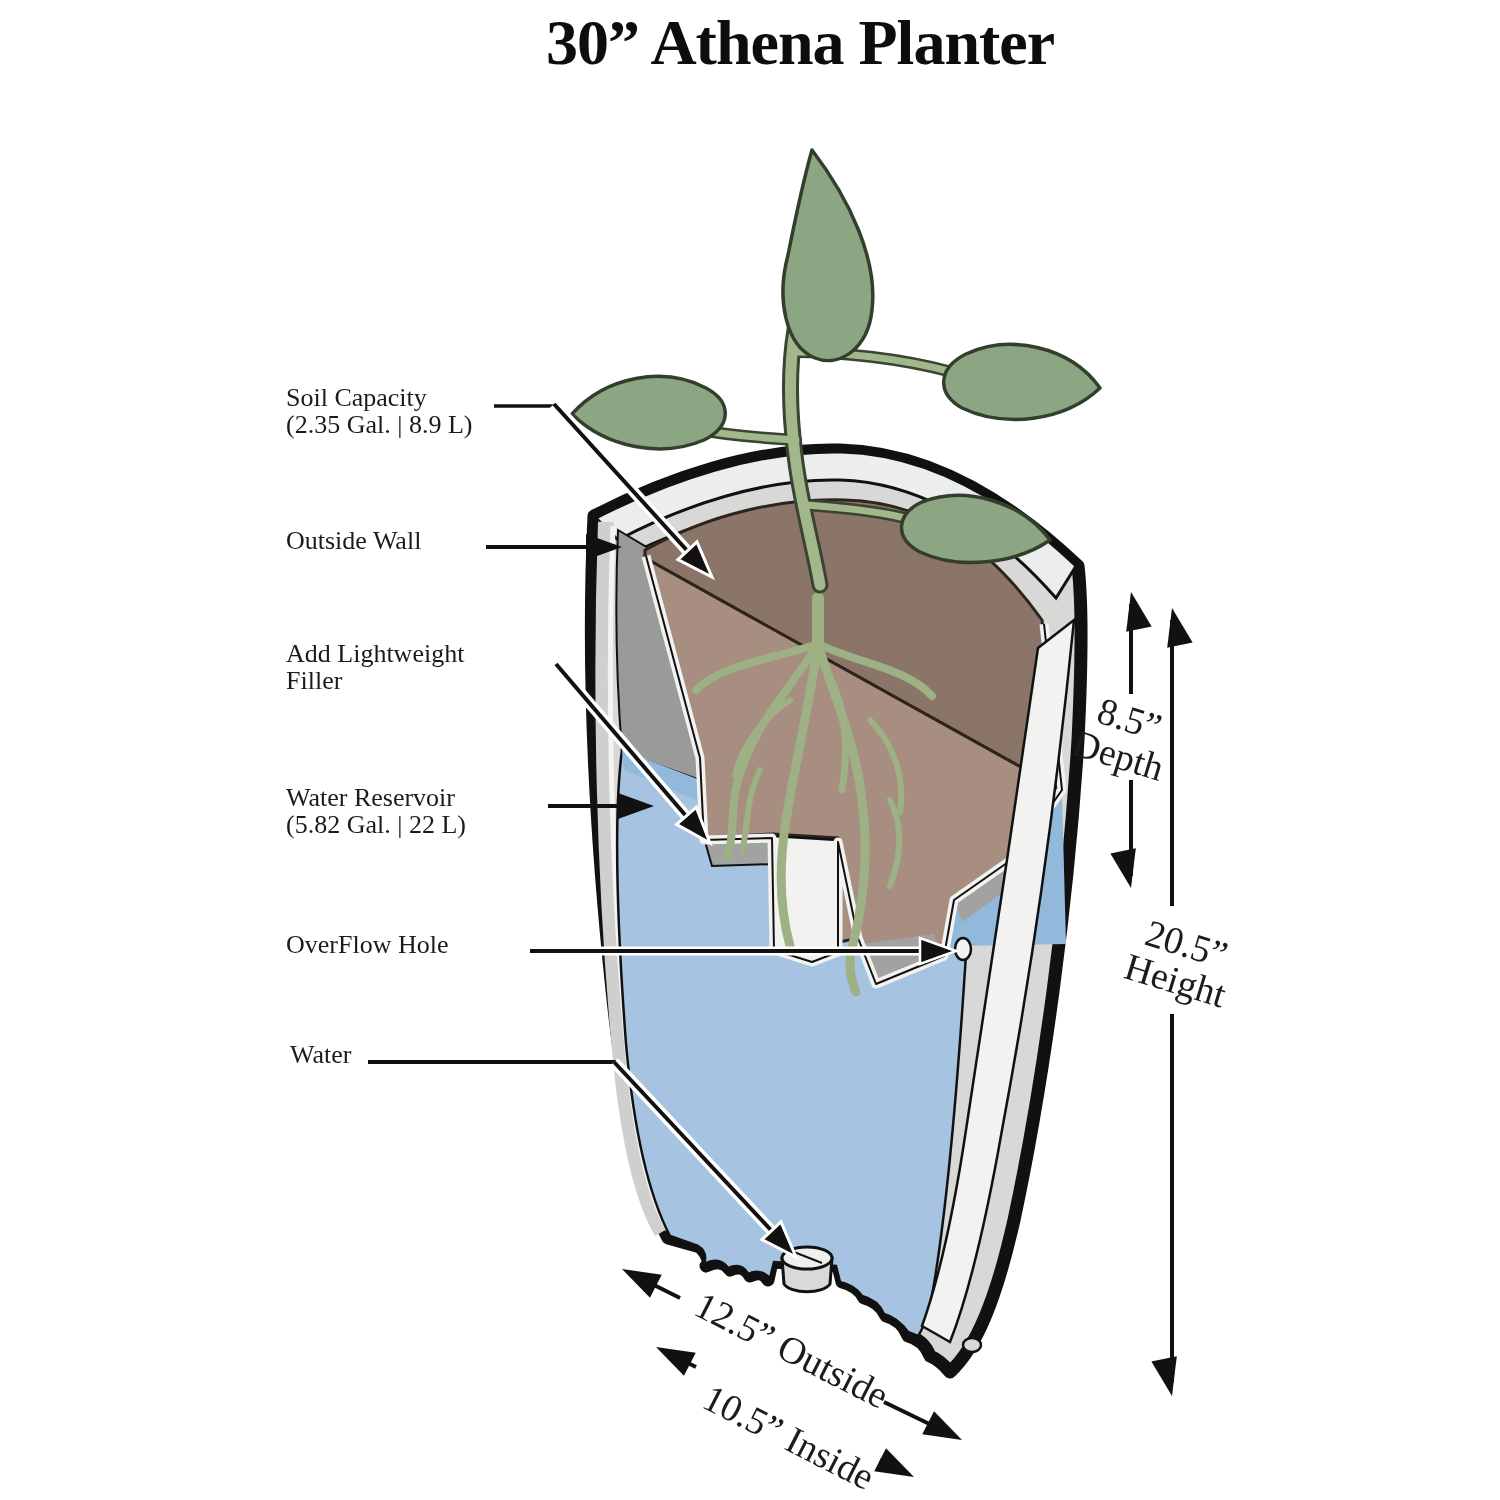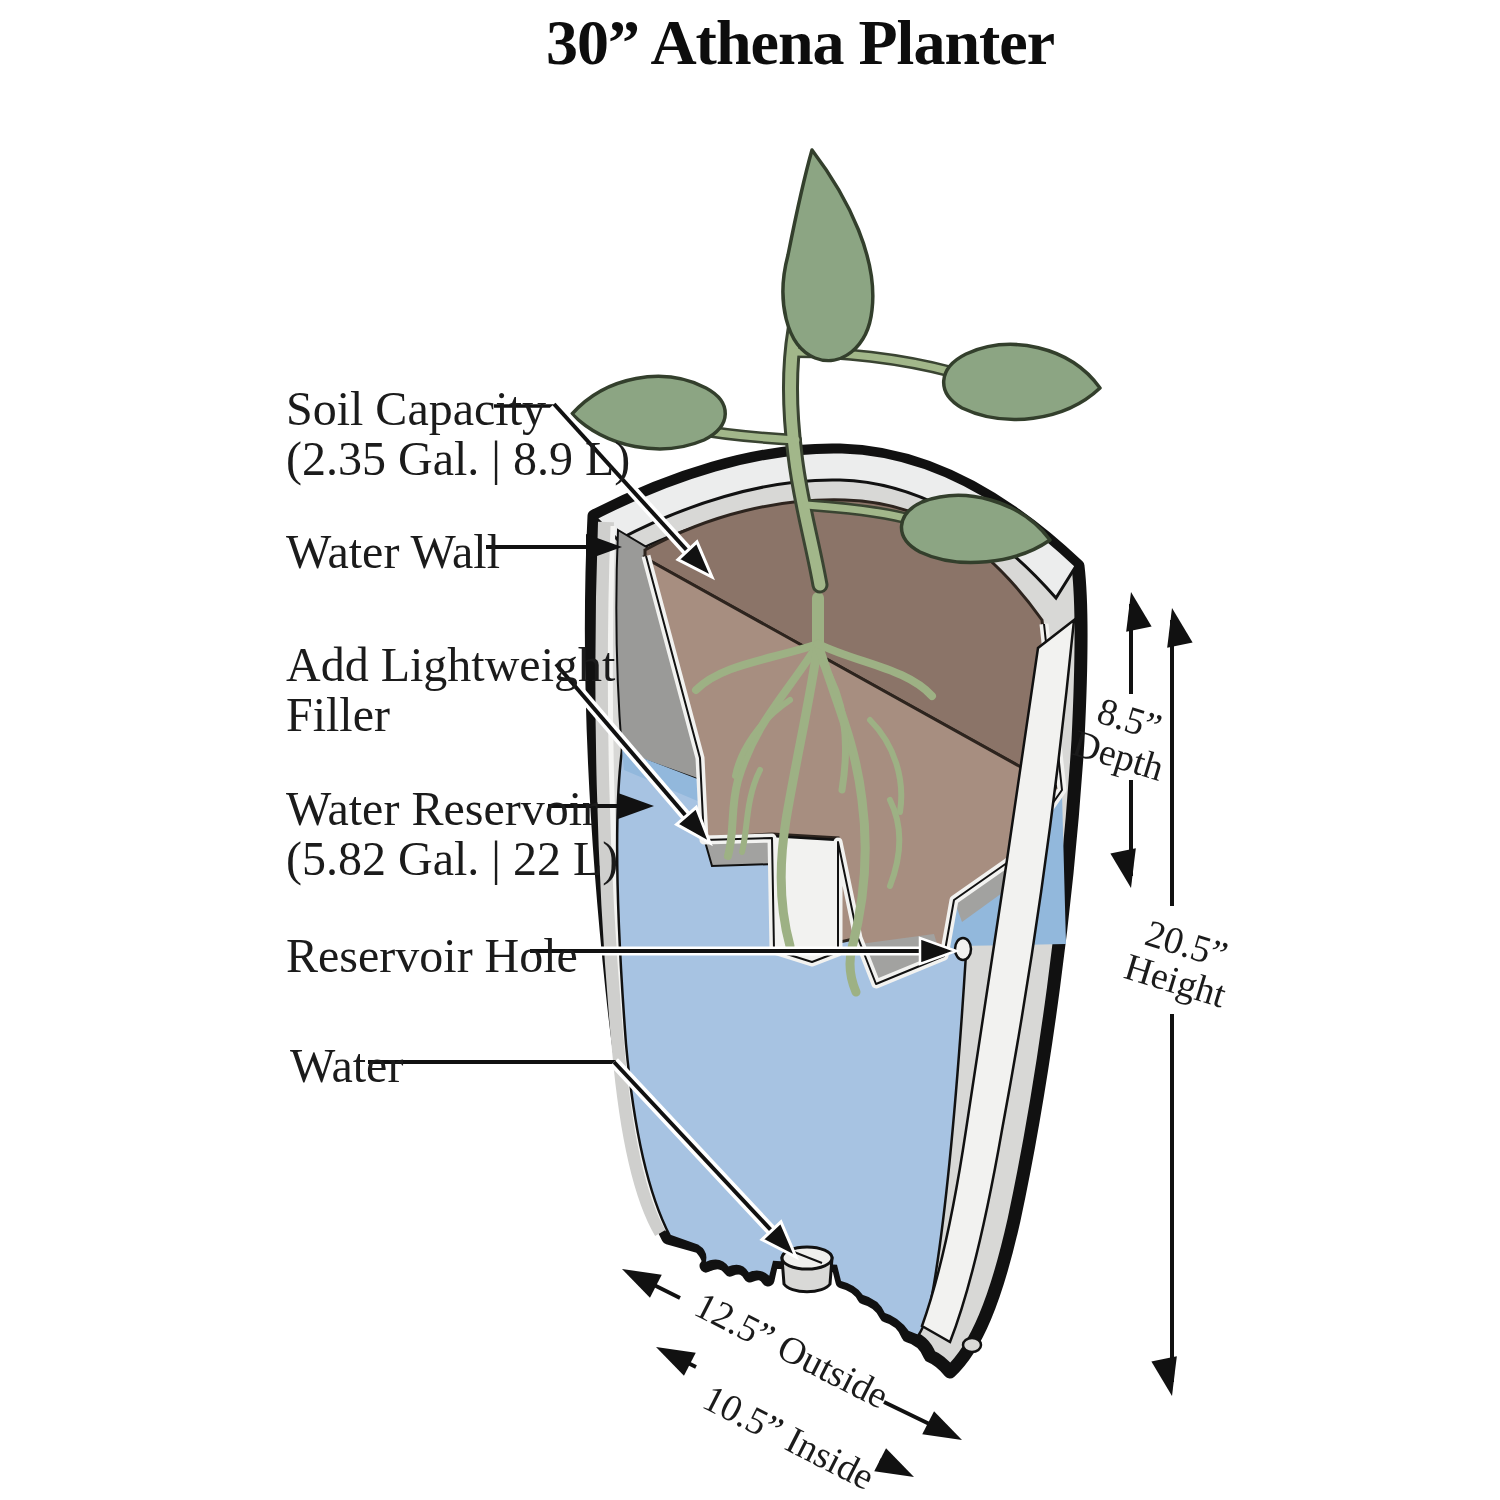--- a/index.html
+++ b/index.html
@@ -1,21 +1,21 @@
 <!DOCTYPE html>
 <html><head>
 <meta charset="utf-8">
 <style>
   html,body{margin:0;padding:0;}
   body{width:1500px;height:1500px;background:#ffffff;position:relative;overflow:hidden;
        font-family:"Liberation Serif", serif;}
   svg.art{position:absolute;left:0;top:0;width:1500px;height:1500px;}
   .title{position:absolute;left:800px;top:6px;transform:translateX(-50%);
          font-size:64px;font-weight:700;letter-spacing:-1px;color:#0d0d0d;white-space:nowrap;}
-  .label{position:absolute;font-size:48px;line-height:1.04;color:#1b1b1b;white-space:pre-line;}
+  .label{position:absolute;font-size:26px;line-height:1.04;color:#1b1b1b;white-space:pre-line;}
   .lbl-soil{left:286px;top:384px;}
   .lbl-wall{left:286px;top:527px;}
   .lbl-filler{left:286px;top:640px;}
   .lbl-water{left:286px;top:784px;}
   .lbl-overflow{left:286px;top:931px;}
   .lbl-plug{left:290px;top:1041px;}
   .dim{position:absolute;font-size:38px;line-height:1.0;color:#1b1b1b;text-align:center;white-space:pre-line;}
   .dim-depth{left:1124px;top:737px;transform:translate(-50%,-50%) rotate(17deg);}
   .dim-height{left:1181px;top:962px;transform:translate(-50%,-50%) rotate(17deg);}
   .dim-outside{left:792px;top:1350px;transform:translate(-50%,-50%) rotate(27deg);white-space:nowrap;}
@@ -157,25 +157,25 @@
     <path d="M 670,1354 L 696,1367"></path>
     <path d="M 880,1460 L 902,1471"></path>
     <polygon points="0,0 -13,38 13,38" fill="#111111" stroke="none" transform="translate(656,1347) rotate(-63)"></polygon>
     <polygon points="0,0 -13,38 13,38" fill="#111111" stroke="none" transform="translate(914,1477) rotate(117)"></polygon>
   </g>
 </svg>
 
 <div class="title">30” Athena Planter</div>
 <div class="label lbl-soil">Soil Capacity
 (2.35 Gal. | 8.9 L)</div>
-<div class="label lbl-wall">Water Wall</div>
+<div class="label lbl-wall">Outside Wall</div>
 <div class="label lbl-filler">Add Lightweight
 Filler</div>
 <div class="label lbl-water">Water Reservoir
 (5.82 Gal. | 22 L)</div>
-<div class="label lbl-overflow">Reservoir Hole</div>
+<div class="label lbl-overflow">OverFlow Hole</div>
 <div class="label lbl-plug">Water</div>
 <div class="dim dim-depth">8.5”
 Depth</div>
 <div class="dim dim-height">20.5”
 Height</div>
 <div class="dim dim-outside">12.5” Outside</div>
 <div class="dim dim-inside">10.5” Inside</div>
 
 </body></html>

